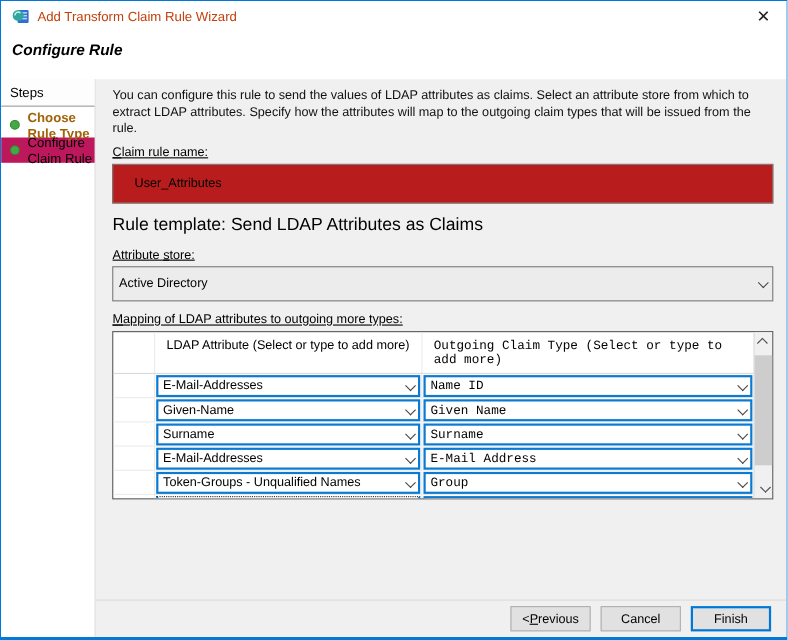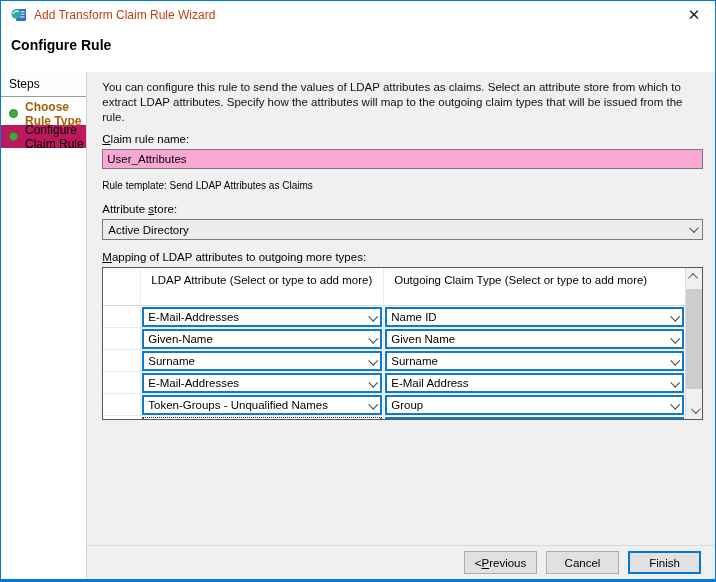--- a/index.html
+++ b/index.html
@@ -13,60 +13,60 @@
   }
 
   
   .titlebar { height:28px; background:#fff; display:flex; align-items:center; padding:0 8px 0 10px; flex:0 0 auto; }
   .app-icon { width:16px; height:16px; margin-right:7px; flex:0 0 auto; }
   .title-text { font-size:12px; color:#c2410c; flex:1 1 auto; }
   .close-btn { width:26px; height:22px; display:flex; align-items:center; justify-content:center;
     font-size:15px; color:#222; cursor:default; }
 
   
-  .pagehead { height:43px; background:#fff; padding:8px 0 0 10px; flex:0 0 auto; }
+  .pagehead { height:43px; background:#fff; padding:8px 0 0 10px; flex:0 0 auto;font-style:italic; }
   .pagehead h1 { font-size:14px; font-weight:bold; color:#000; }
 
   
   .body { flex:1 1 auto; display:flex; min-height:0; }
 
   .sidebar { width:166px; background:#fff; border-right:1px solid #d4d4d4; display:flex; flex-direction:column; }
   .steps-title { font-weight:normal; font-size:12px; padding:5px 0 5px 8px; background:#fdfdfd; border-bottom:1px solid #9b9b9b; }
   .steps-list { padding-top:5px; }
   .step-item { display:flex; align-items:center; height:23px; padding-left:8px; cursor:default; }
   .step-item.current { background:#be185d; }
   .bullet { width:9px; height:9px; border-radius:50%; background:#45a845; border:1px solid #2f8b2f; margin-right:7px; flex:0 0 auto; }
   .step-label { font-size:12px; }
   .step-item.link .step-label { color:#a16207;font-weight:bold; }
 
   .rightcol { flex:1 1 auto; display:flex; flex-direction:column; min-width:0; }
   .main { flex:1 1 auto; background:#f0f0f0; padding:8px 12px 0 15px; overflow:hidden; }
 
   .desc { font-size:11.5px; line-height:15px; color:#111; margin-bottom:8px; }
-  .fieldlabel { font-size:11.5px; margin-bottom:4px; }
+  .fieldlabel { font-size:11.5px; margin-bottom:4px;text-decoration:underline; }
   .u { text-decoration:underline; }
 
-  .text-input { width:100%; height:20px; border:1px solid #7a7a7a; background:#f9a8d4; font-family:"Liberation Sans",sans-serif;
-    font-size:11.5px; padding:0 4px; display:block; }
-
-  .rule-template { margin:11px 0 12px 0; font-size:10px; }
-
-  .combo { height:21px; background:#ececec; border:1px solid #7a7a7a; display:flex; align-items:center;
+  .text-input { width:100%; height:36px; border:1px solid #7a7a7a; background:#b91c1c; font-family:"Liberation Sans",sans-serif;
+    font-size:11.5px; padding:0 19px; display:block; }
+
+  .rule-template { margin:11px 0 12px 0; font-size:16px; }
+
+  .combo { height:32px; background:#ececec; border:1px solid #7a7a7a; display:flex; align-items:center;
     padding:0 6px 0 5px; margin-bottom:11px; cursor:default; }
   .combo .combo-text { flex:1 1 auto; font-size:11.5px; }
   .chev { width:7px; height:7px; border-right:1.4px solid #444; border-bottom:1.4px solid #444;
     transform:rotate(45deg) translateY(-2px); flex:0 0 auto; }
 
   
   .grid { margin-top:4px; height:153px; background:#fff; border:1px solid #575757; display:flex; overflow:hidden; }
   .grid-cols { flex:1 1 auto; display:flex; flex-direction:column; min-width:0; }
   .grid-header { display:flex; height:38px; border-bottom:1px solid #dadada; flex:0 0 auto; }
   .sel-col { width:38px; border-right:1px solid #ebebeb; flex:0 0 auto; }
   .col-ldap { width:243px; border-right:1px solid #ebebeb; flex:0 0 auto; position:relative; }
-  .col-claim { flex:1 1 auto; position:relative; min-width:0; }
+  .col-claim { flex:1 1 auto; position:relative; min-width:0;font-family:Liberation Mono, monospace; }
   .hdr-txt { font-size:11.5px; line-height:13px; padding:6px 6px 0 10px; }
   .grid-row { display:flex; height:22px; border-bottom:1px solid #ebebeb; flex:0 0 auto; }
   .cell-combo { position:absolute; left:1px; right:1px; top:1px; height:20px; border:2px solid #0b7ad0;
     background:#fff; display:flex; align-items:center; padding:0 4px; }
   .cell-combo .combo-text { flex:1 1 auto; font-size:11.5px; white-space:nowrap; overflow:hidden; }
   .cell-combo .chev { transform:rotate(45deg) translateY(-1px); }
   .grid-row.partial { height:12px; border-bottom:none; overflow:hidden; }
   .cell-combo.dotted { border-top:1px dotted #222; }
 
   

